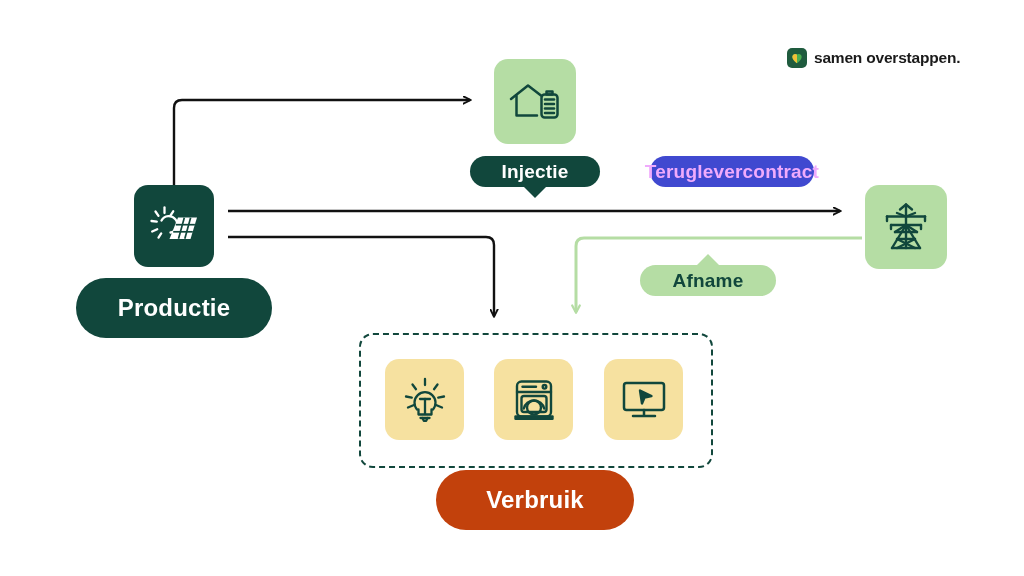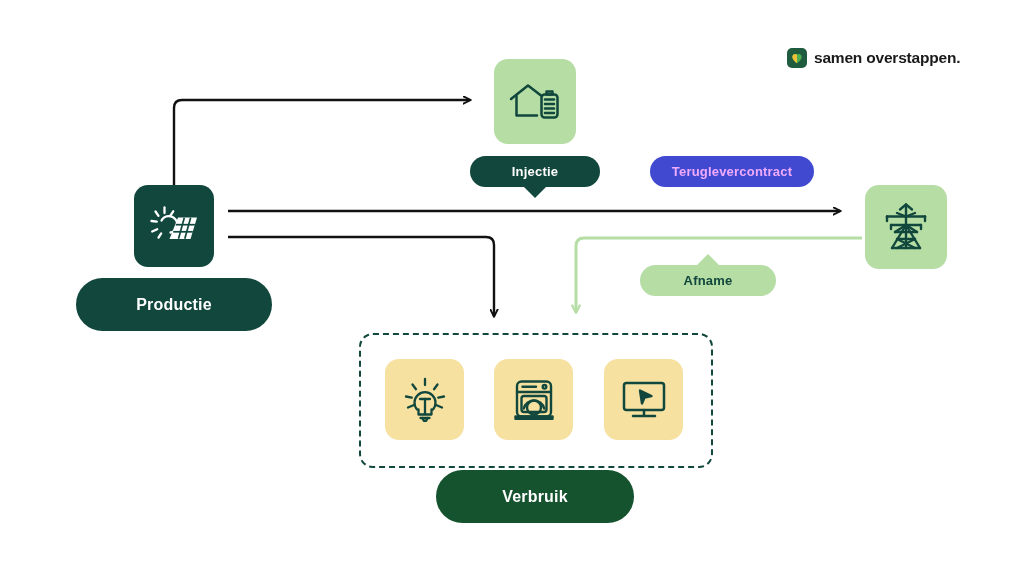--- a/index.html
+++ b/index.html
@@ -27,26 +27,26 @@
 
   
   .pill{
     position:absolute;
     display:flex;align-items:center;justify-content:center;
     border-radius:100px;
     font-weight:bold;
     white-space:nowrap;
     letter-spacing:0.2px;
   }
-  .pill.small{height:31px;font-size:13px;padding:0 20px;}
-  .pill.big{height:53px;font-size:16px;padding:0 28px;}
+  .pill.small{height:31px;font-size:19px;padding:0 20px;}
+  .pill.big{height:60px;font-size:24px;padding:0 28px;}
   .pill.dark{background:#11473C;color:#ffffff;}
   .pill.blue{background:#4049D0;color:#f0abfc;}
   .pill.lightgreen{background:#B5DDA4;color:#11473C;}
-  .pill.amber{background:#14532d;color:#ffffff;}
+  .pill.amber{background:#c2410c;color:#ffffff;}
 
   
   .ptr{position:absolute;width:0;height:0;}
   .ptr.up{border-left:11px solid transparent;border-right:11px solid transparent;}
   .ptr.down{border-left:11px solid transparent;border-right:11px solid transparent;}
 
   
   #verbruik-group{
     position:absolute;
     border:2.5px dashed #11473C;

